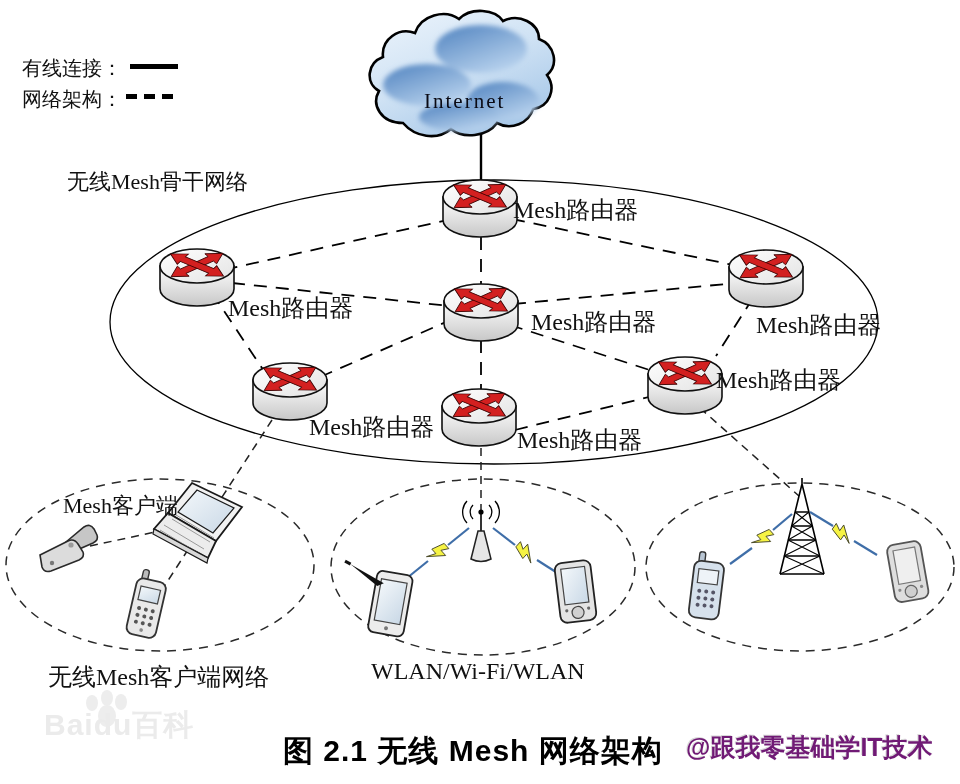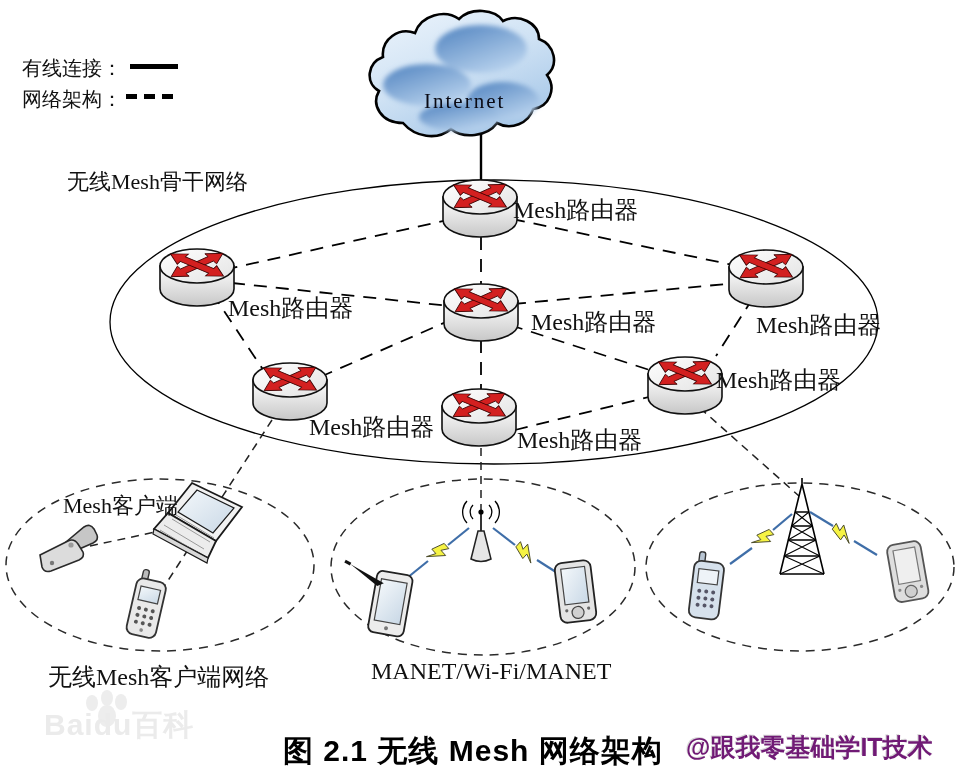--- a/index.html
+++ b/index.html
@@ -229,19 +229,19 @@
   <div class="lbl serif22" style="left:67px;top:167px;">无线Mesh骨干网络</div>
   <div class="lbl serif24" style="left:513px;top:194px;">Mesh路由器</div>
   <div class="lbl serif24" style="left:228px;top:292px;">Mesh路由器</div>
   <div class="lbl serif24" style="left:531px;top:306px;">Mesh路由器</div>
   <div class="lbl serif24" style="left:756px;top:309px;">Mesh路由器</div>
   <div class="lbl serif24" style="left:309px;top:411px;">Mesh路由器</div>
   <div class="lbl serif24" style="left:517px;top:424px;">Mesh路由器</div>
   <div class="lbl serif24" style="left:716px;top:364px;">Mesh路由器</div>
   <div class="lbl serif24" style="left:48px;top:661px;">无线Mesh客户端网络</div>
   <div class="lbl serif22" style="left:63px;top:491px;">Mesh客户端</div>
-  <div class="lbl serif24" style="left:371px;top:658px;">MANET/Wi-Fi/MANET</div>
+  <div class="lbl serif24" style="left:371px;top:658px;">WLAN/Wi-Fi/WLAN</div>
 
   <div class="caption" style="left:283px;top:719px;">图 2.1  无线 Mesh 网络架构</div>
   <div class="wm-baidu" style="left:44px;top:705px;">Baidu百科</div>
   <div class="wm-credit" style="left:686px;top:731px;">@跟我零基础学IT技术</div>
 
 </div>
 
 </body></html>

